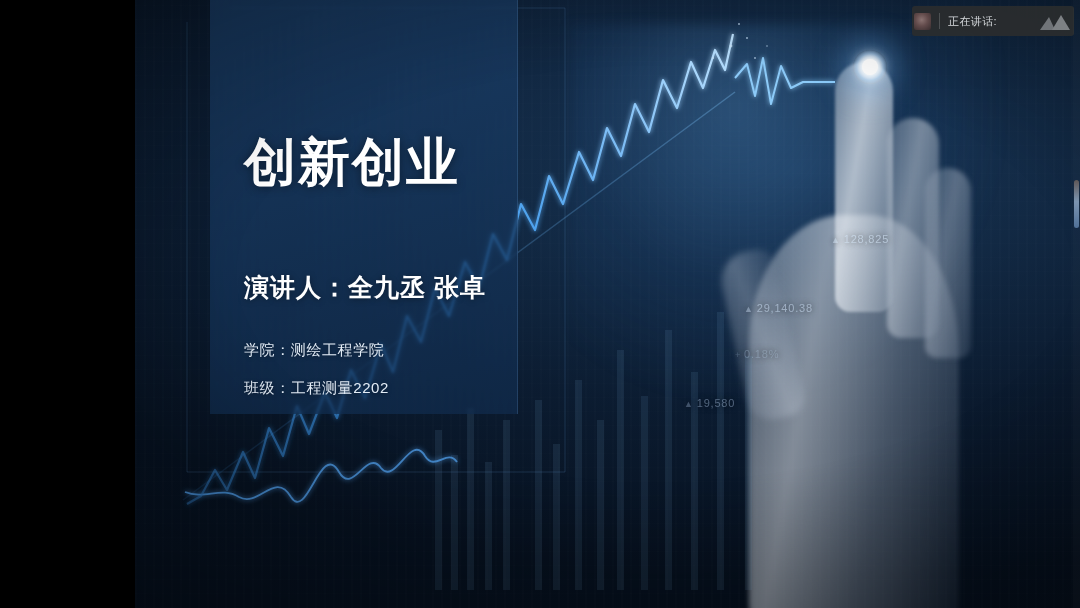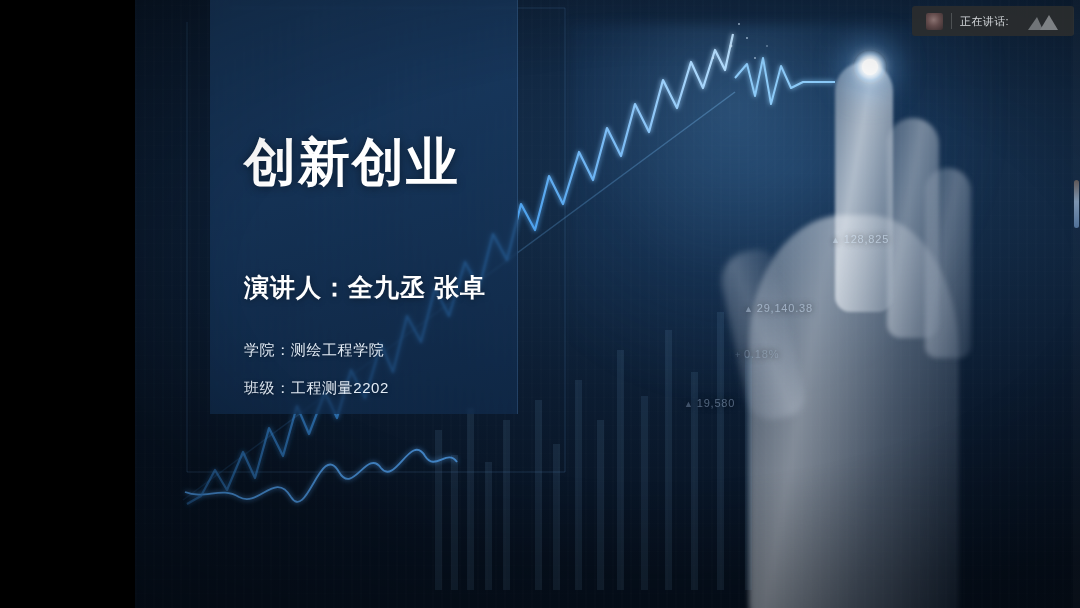--- a/index.html
+++ b/index.html
@@ -144,21 +144,21 @@
   #num-3 { left:600px; top:348px; color:rgba(190,212,238,0.30); }
   #num-4 { left:549px; top:397px; color:rgba(180,205,235,0.42); }
 
   
   #speaker-bar {
     position:absolute; right:6px; top:6px;
     width:162px; height:30px;
     background:rgba(42,44,46,0.92);
     border-radius:3px;
     display:flex; align-items:center;
-    padding:0 14px;
+    padding:0 2px;
     overflow:hidden;
   }
   #speaker-avatar {
     width:17px; height:17px; border-radius:2px; flex:0 0 auto;
     background:radial-gradient(circle at 45% 40%, #9b7f7c 0%, #6d5150 45%, #3a2d2e 100%);
     opacity:.85;
   }
   #speaker-divider {
     width:1px; height:16px; margin:0 8px;
     background:rgba(255,255,255,0.18); flex:0 0 auto;

